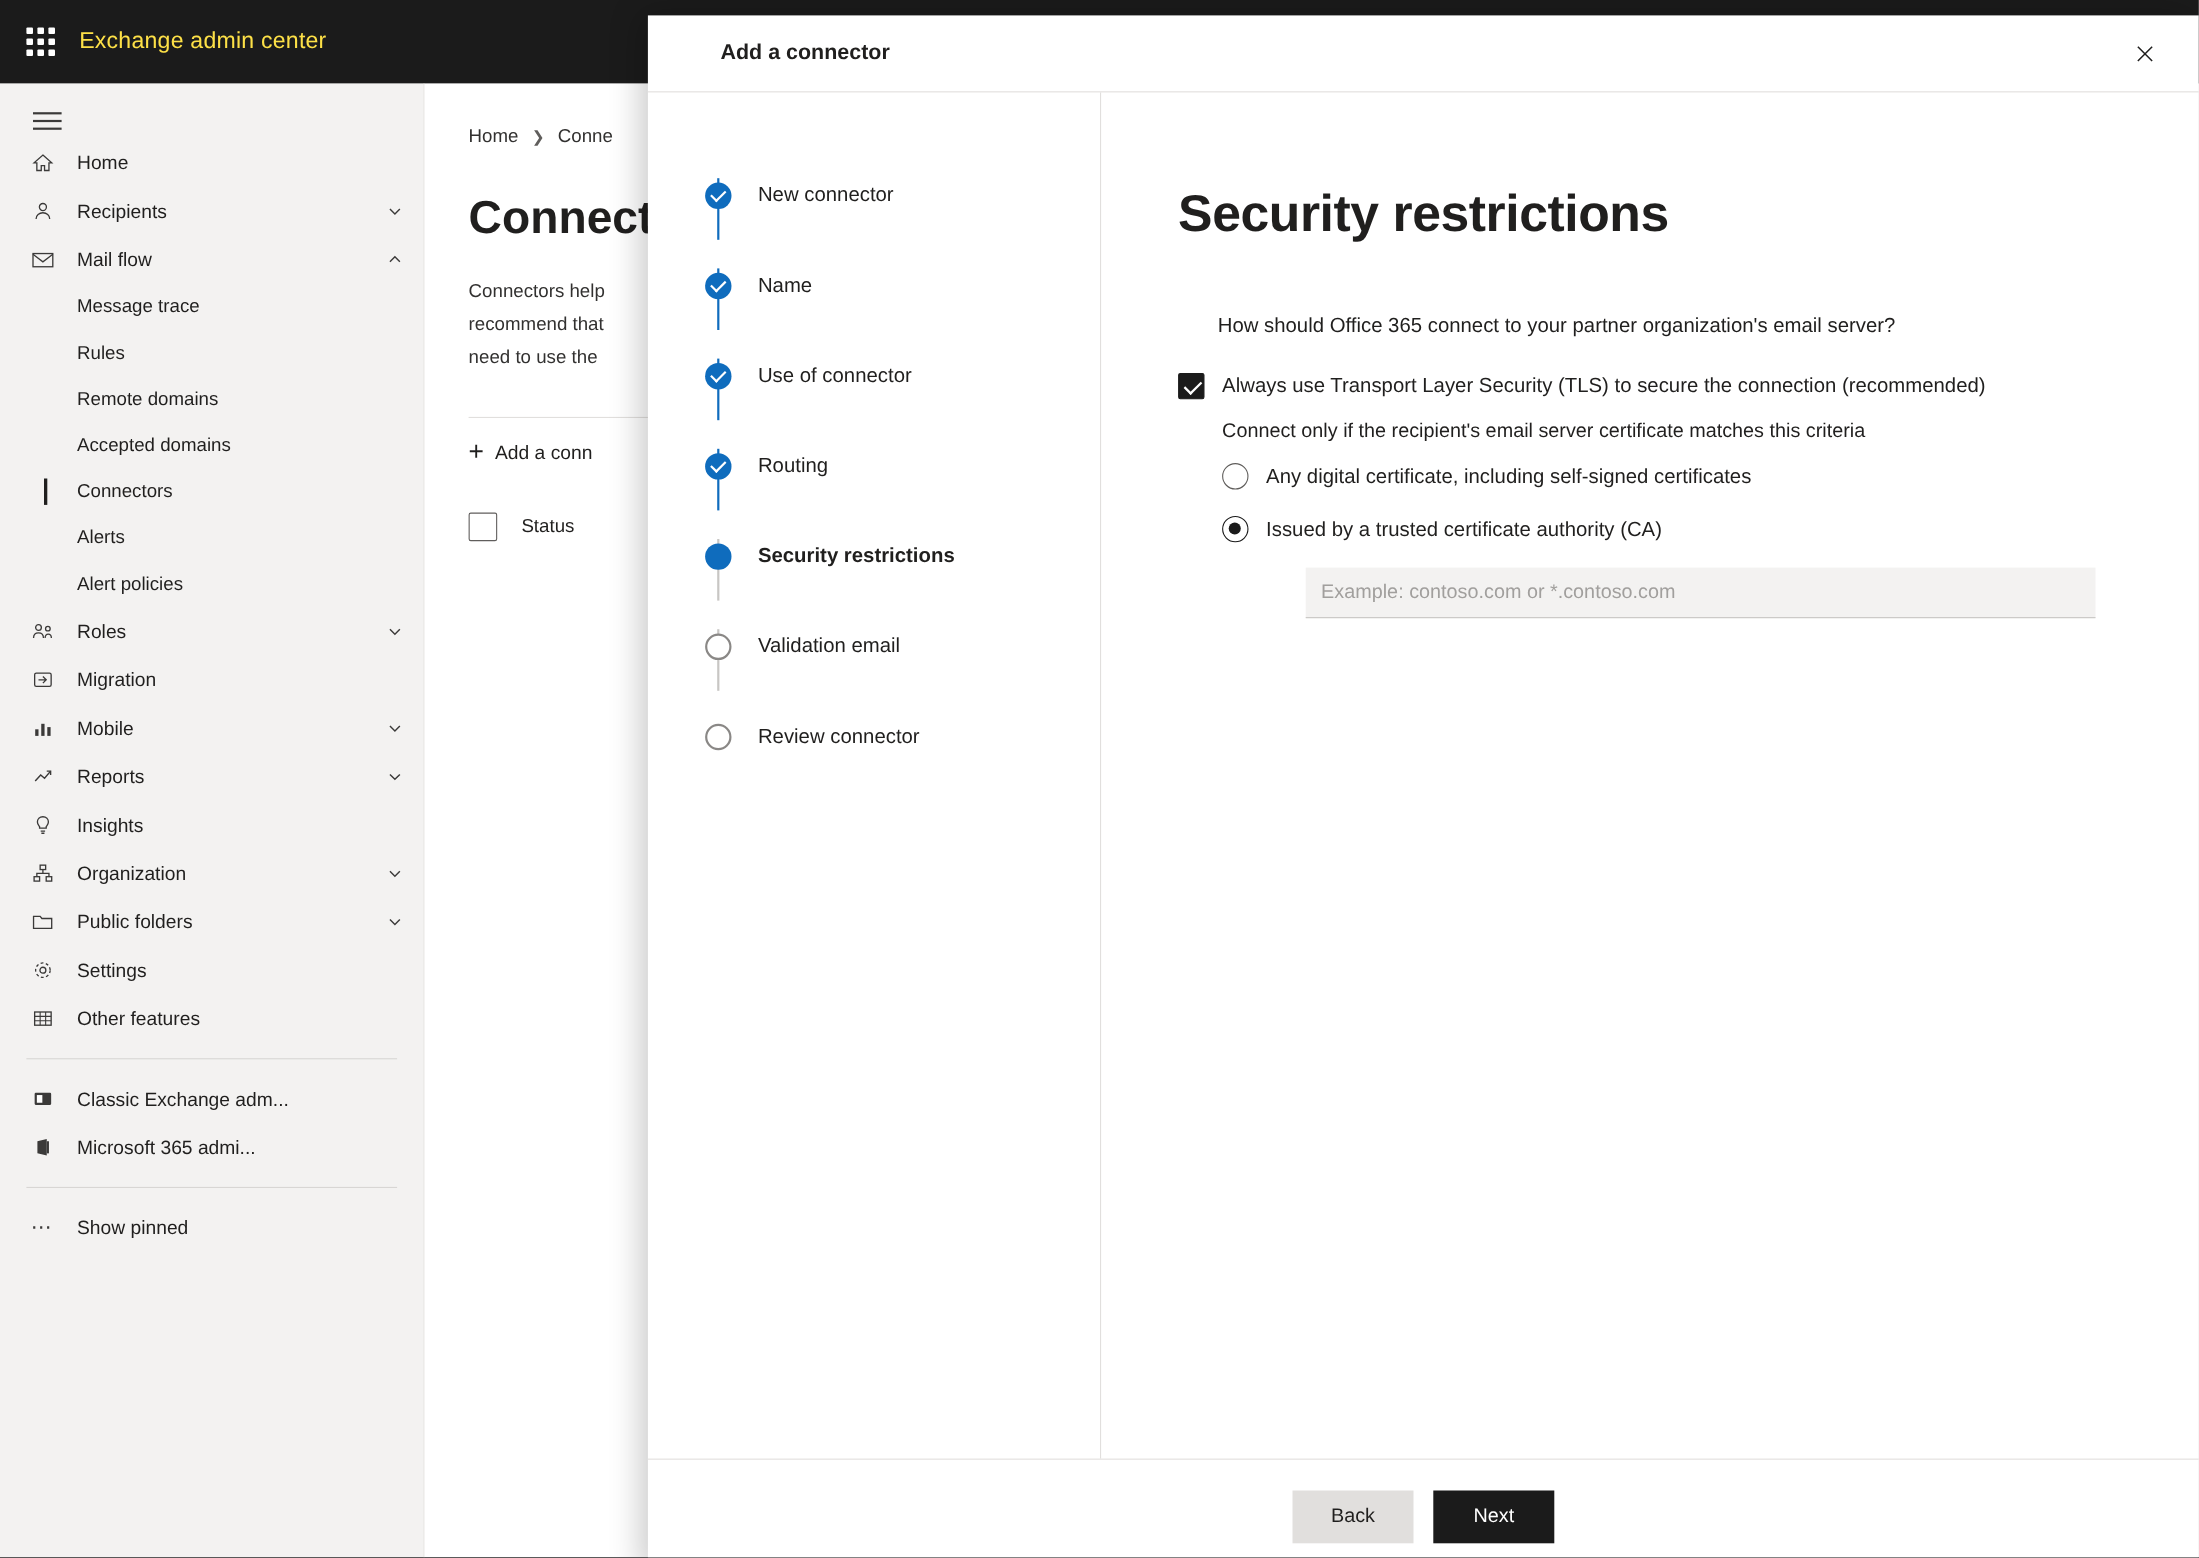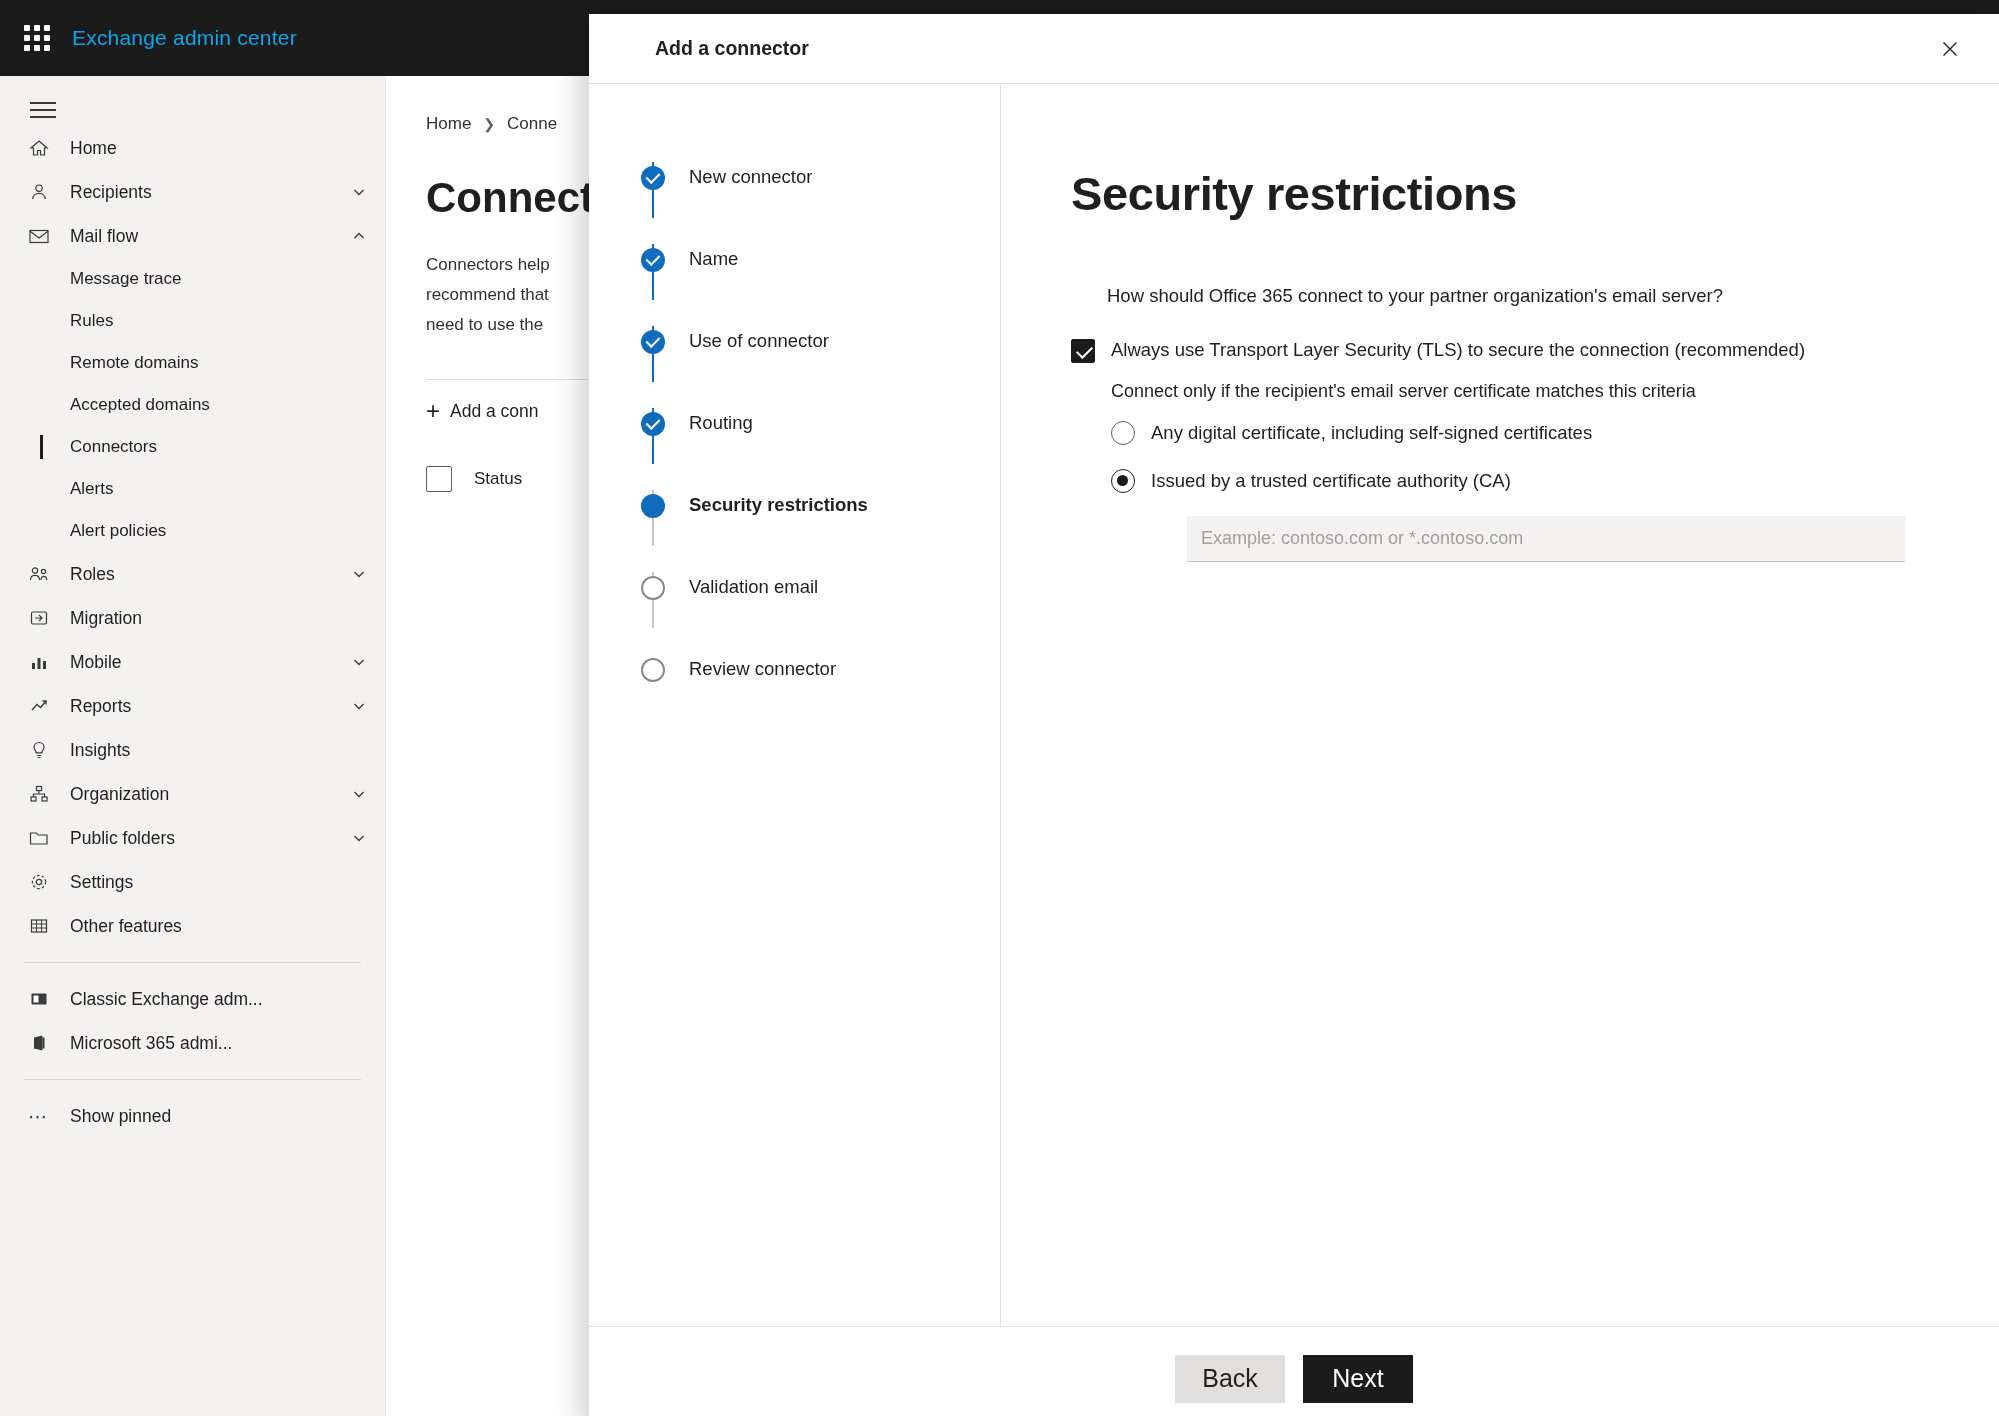--- a/index.html
+++ b/index.html
@@ -41,21 +41,21 @@
     justify-content: center;
     align-content: center;
   }
   .waffle span {
     display: block;
     width: 6px; height: 6px;
     background: #ffffff;
     border-radius: 1px;
   }
   #appname {
-    color: #0ea5e9;
+    color: #fde047;
     font-size: 21px;
     letter-spacing: .2px;
   }
 
   
   #leftnav {
     position: absolute;
     left: 0; top: 76px;
     width: 386px;
     height: 1340px;
@@ -389,21 +389,21 @@
     flex: 0 0 104px;
     border-top: 1px solid #e1dfdd;
     display: flex;
     align-items: center;
     justify-content: center;
     gap: 18px;
   }
   .btn {
     min-width: 110px;
     height: 48px;
-    font-size: 25px;
+    font-size: 18px;
     border: none;
     cursor: pointer;
     font-family: "Liberation Sans", sans-serif;
     padding: 0 26px;
   }
   .btn.secondary { background: #e1dfdd; color: #201f1e; }
   .btn.primary { background: #1b1b1b; color: #ffffff; }
 </style>
 </head>
 <body>

